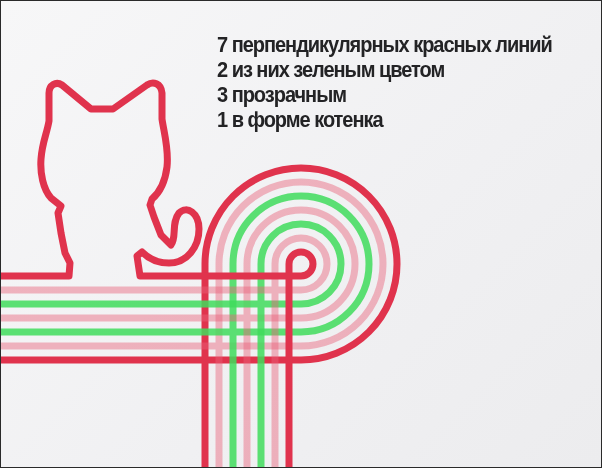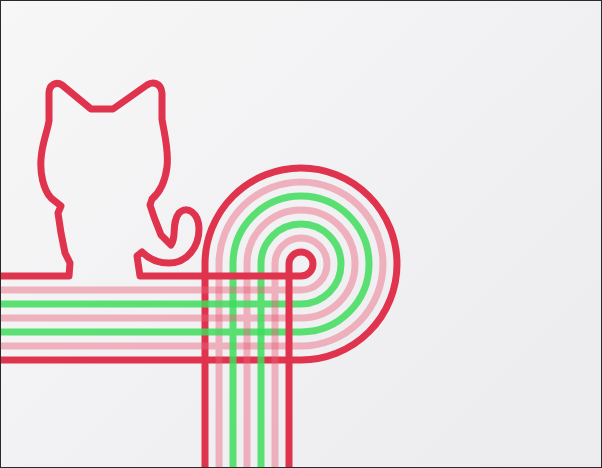--- a/index.html
+++ b/index.html
@@ -30,13 +30,19 @@
     <path d="M0,275 L68,275 L69,262 L64,252 L60,232 L57,212 L60,205
          L50,197 C42,188 39,172 40,158 C41,142 46,132 48,120
          L48,92 C48,84 55,80 61,84 L90,108 L112,108 L146,84
          C152,80 160,82 161,92 L161,118 C163,132 168,148 166,166
          C164,182 158,192 151,198 L149,204 L153,216 L160,234
          L170,244 C176,236 170,222 178,212 C186,204 198,212 198,228
          C198,246 186,262 168,262 C156,262 148,258 141,251
          L136,255 L139,275 L300,275 A12,12 0 1 0 288,263 L288,470" fill="none" stroke="#e0334d" stroke-width="7" stroke-linejoin="round"></path>
   </svg>
 
+  <ul class="caption">
+    <li>7 перпендикулярных красных линий</li>
+    <li>2 из них зеленым цветом</li>
+    <li>3 прозрачным</li>
+    <li>1 в форме котенка</li>
+  </ul>
 </div>
 
 </body></html>

